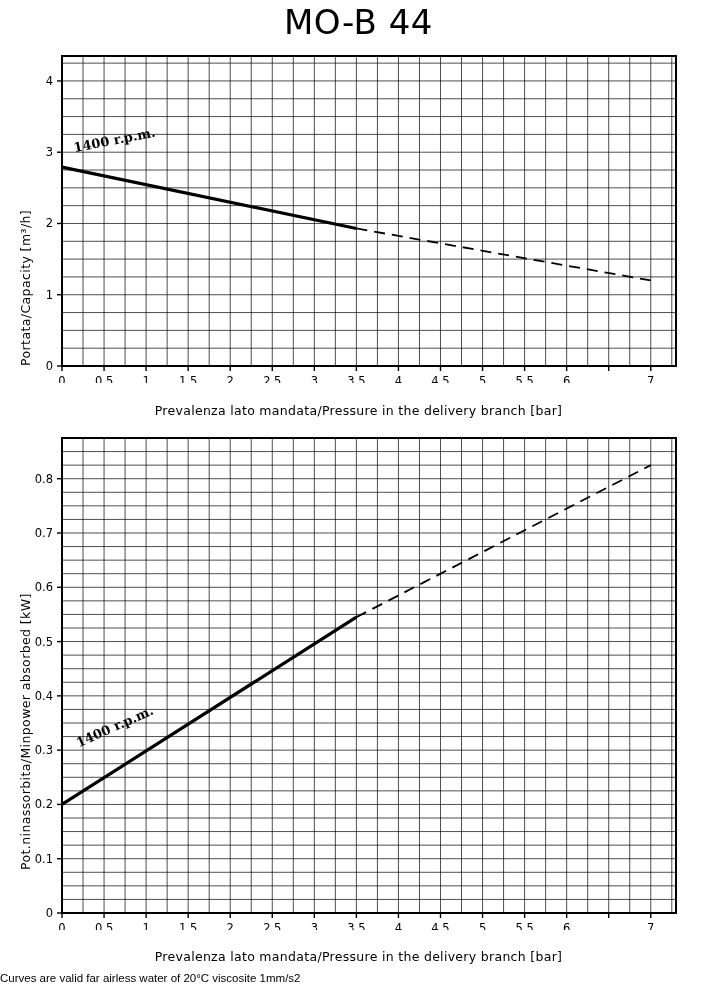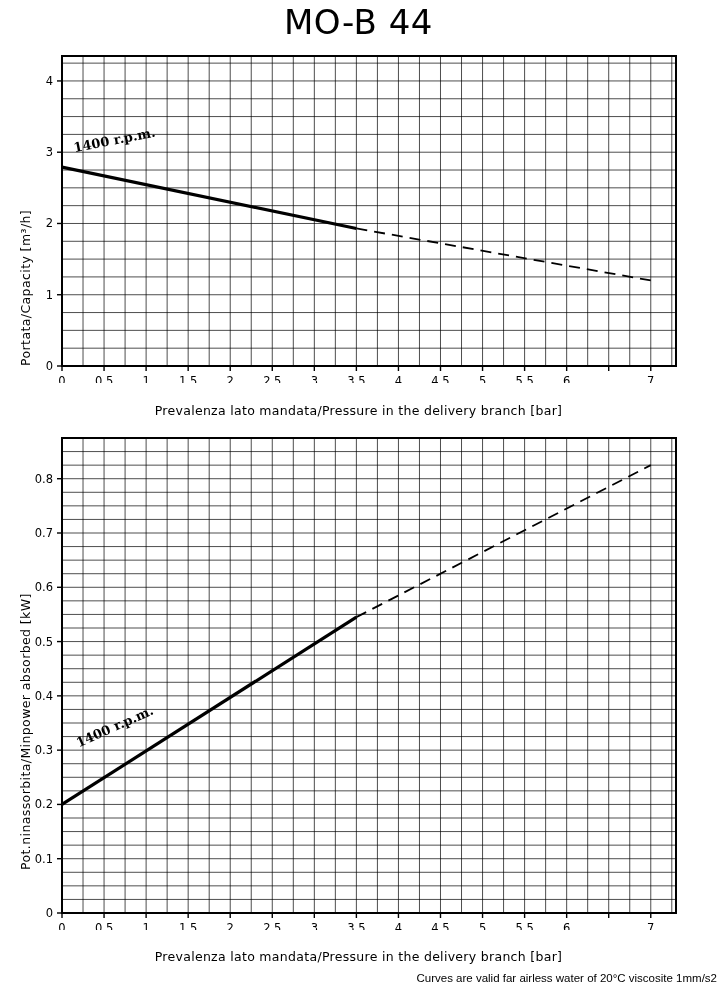--- a/index.html
+++ b/index.html
@@ -60,21 +60,21 @@
     text-align: center;
     font-size: 12.5px;
     font-family: "DejaVu Sans", sans-serif;
     letter-spacing: 0.3px;
   }
   .footnote {
     position: absolute;
     left: 0;
     top: 972px;
     width: 717px;
-    text-align: right;
+    text-align: left;
     font-size: 11.5px;
     font-family: "Liberation Sans", sans-serif;
   }
   .tick-text {
     font-size: 11.5px;
     font-family: "DejaVu Sans", sans-serif;
   }
   .curve-label {
     font-size: 13px;
     font-family: "DejaVu Serif", serif;

